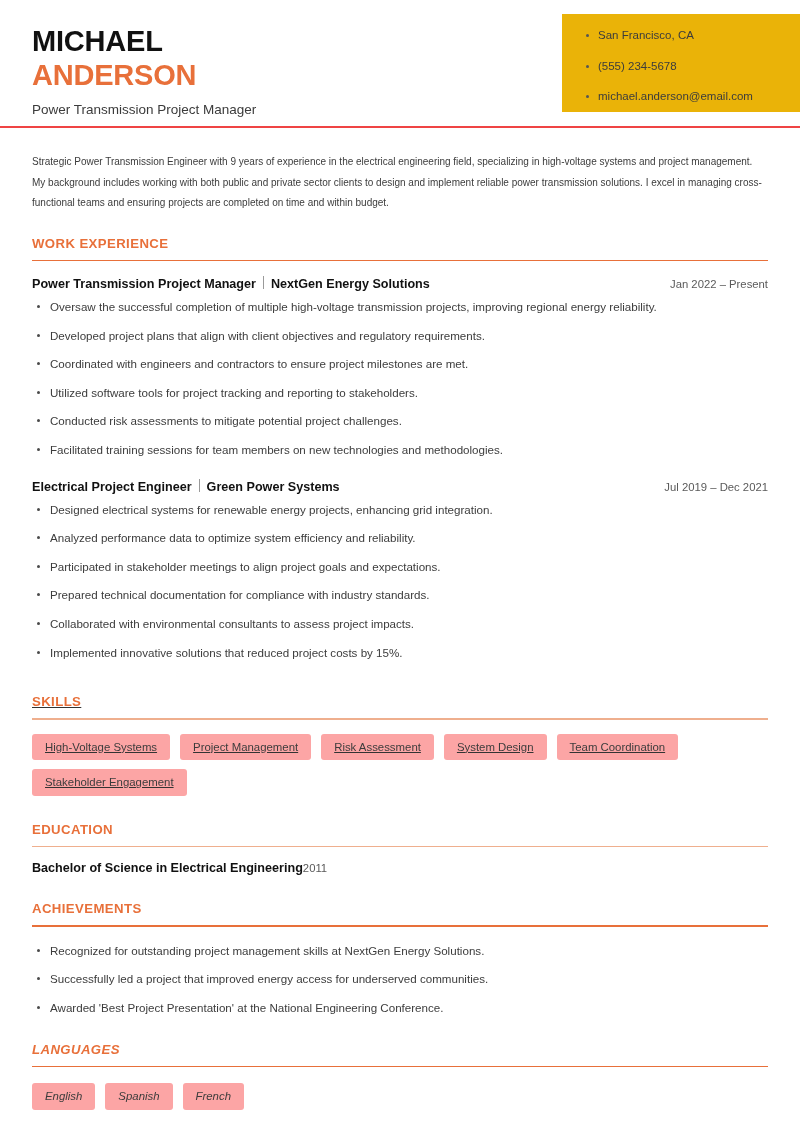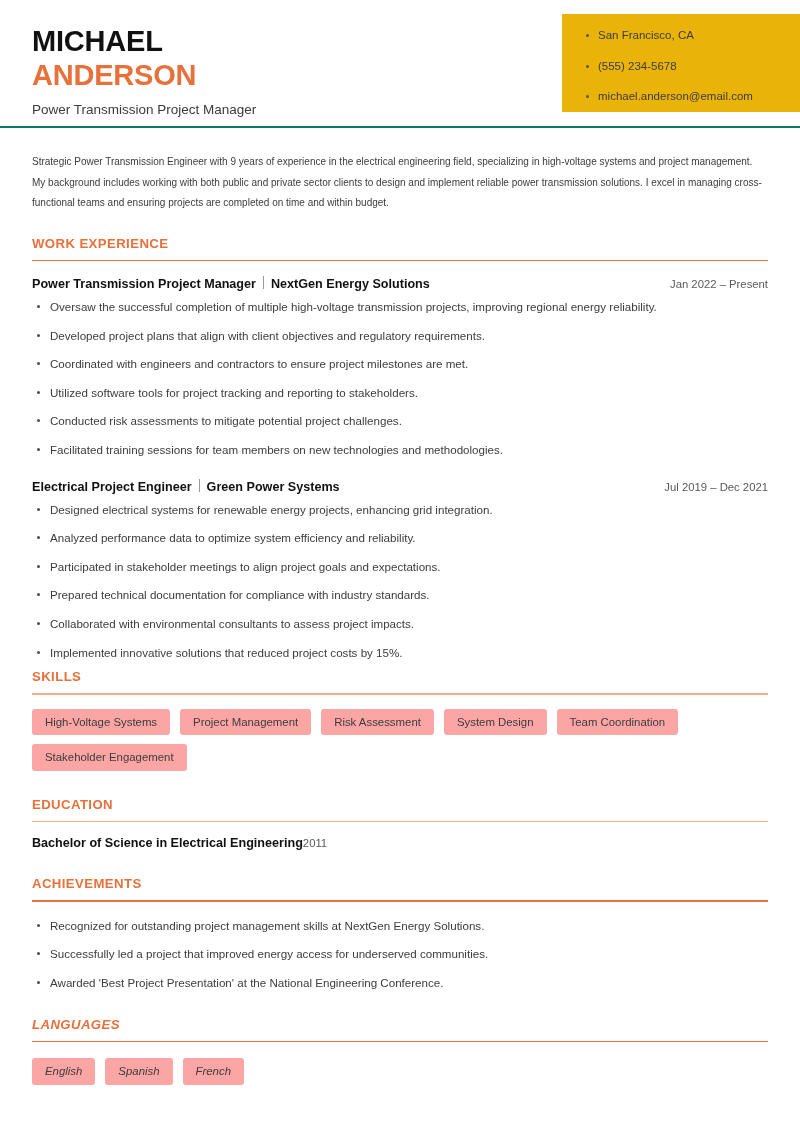--- a/index.html
+++ b/index.html
@@ -14,21 +14,21 @@
     font-family: "Liberation Sans", sans-serif;
     color: #333333;
     position: relative;
     overflow: hidden;
   }
 
   
   .header {
     position: relative;
     height: 128px;
-    border-bottom: 2px solid #0f766e;
+    border-bottom: 2px solid #ef4444;
   }
   .header-inner {
     display: flex;
     align-items: flex-start;
     height: 126px;
   }
   .identity {
     padding: 24px 0 0 32px;
     flex: 1 1 auto;
   }
@@ -256,21 +256,21 @@
         <li>Designed electrical systems for renewable energy projects, enhancing grid integration.</li>
         <li>Analyzed performance data to optimize system efficiency and reliability.</li>
         <li>Participated in stakeholder meetings to align project goals and expectations.</li>
         <li>Prepared technical documentation for compliance with industry standards.</li>
         <li>Collaborated with environmental consultants to assess project impacts.</li>
         <li>Implemented innovative solutions that reduced project costs by 15%.</li>
       </ul>
     </div>
   </div>
 
-  <div class="section" style="margin-top:11px;">
+  <div class="section" style="margin-top:36px;text-decoration:underline;">
     <div class="section-title">SKILLS</div>
     <div class="section-rule"></div>
     <div class="chips">
       <span class="chip">High-Voltage Systems</span>
       <span class="chip">Project Management</span>
       <span class="chip">Risk Assessment</span>
       <span class="chip">System Design</span>
       <span class="chip">Team Coordination</span>
       <span class="chip">Stakeholder Engagement</span>
     </div>

